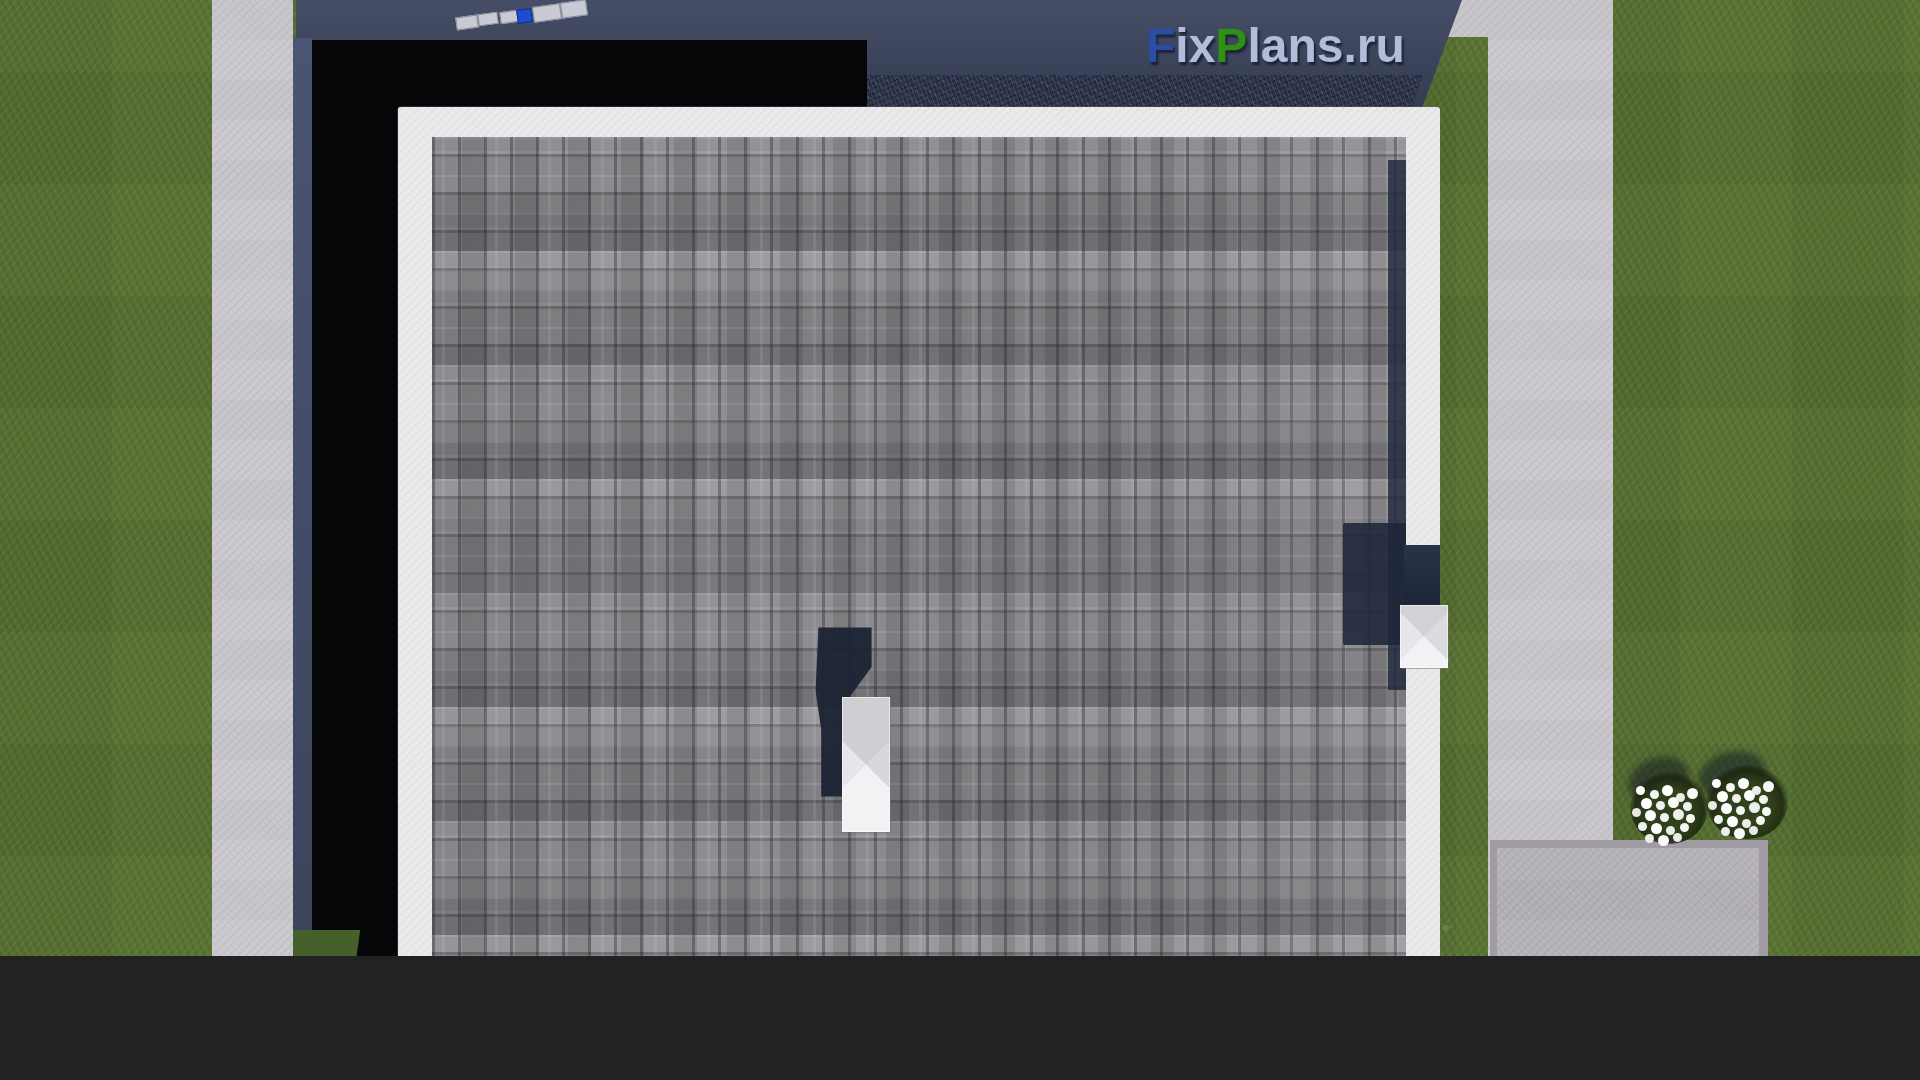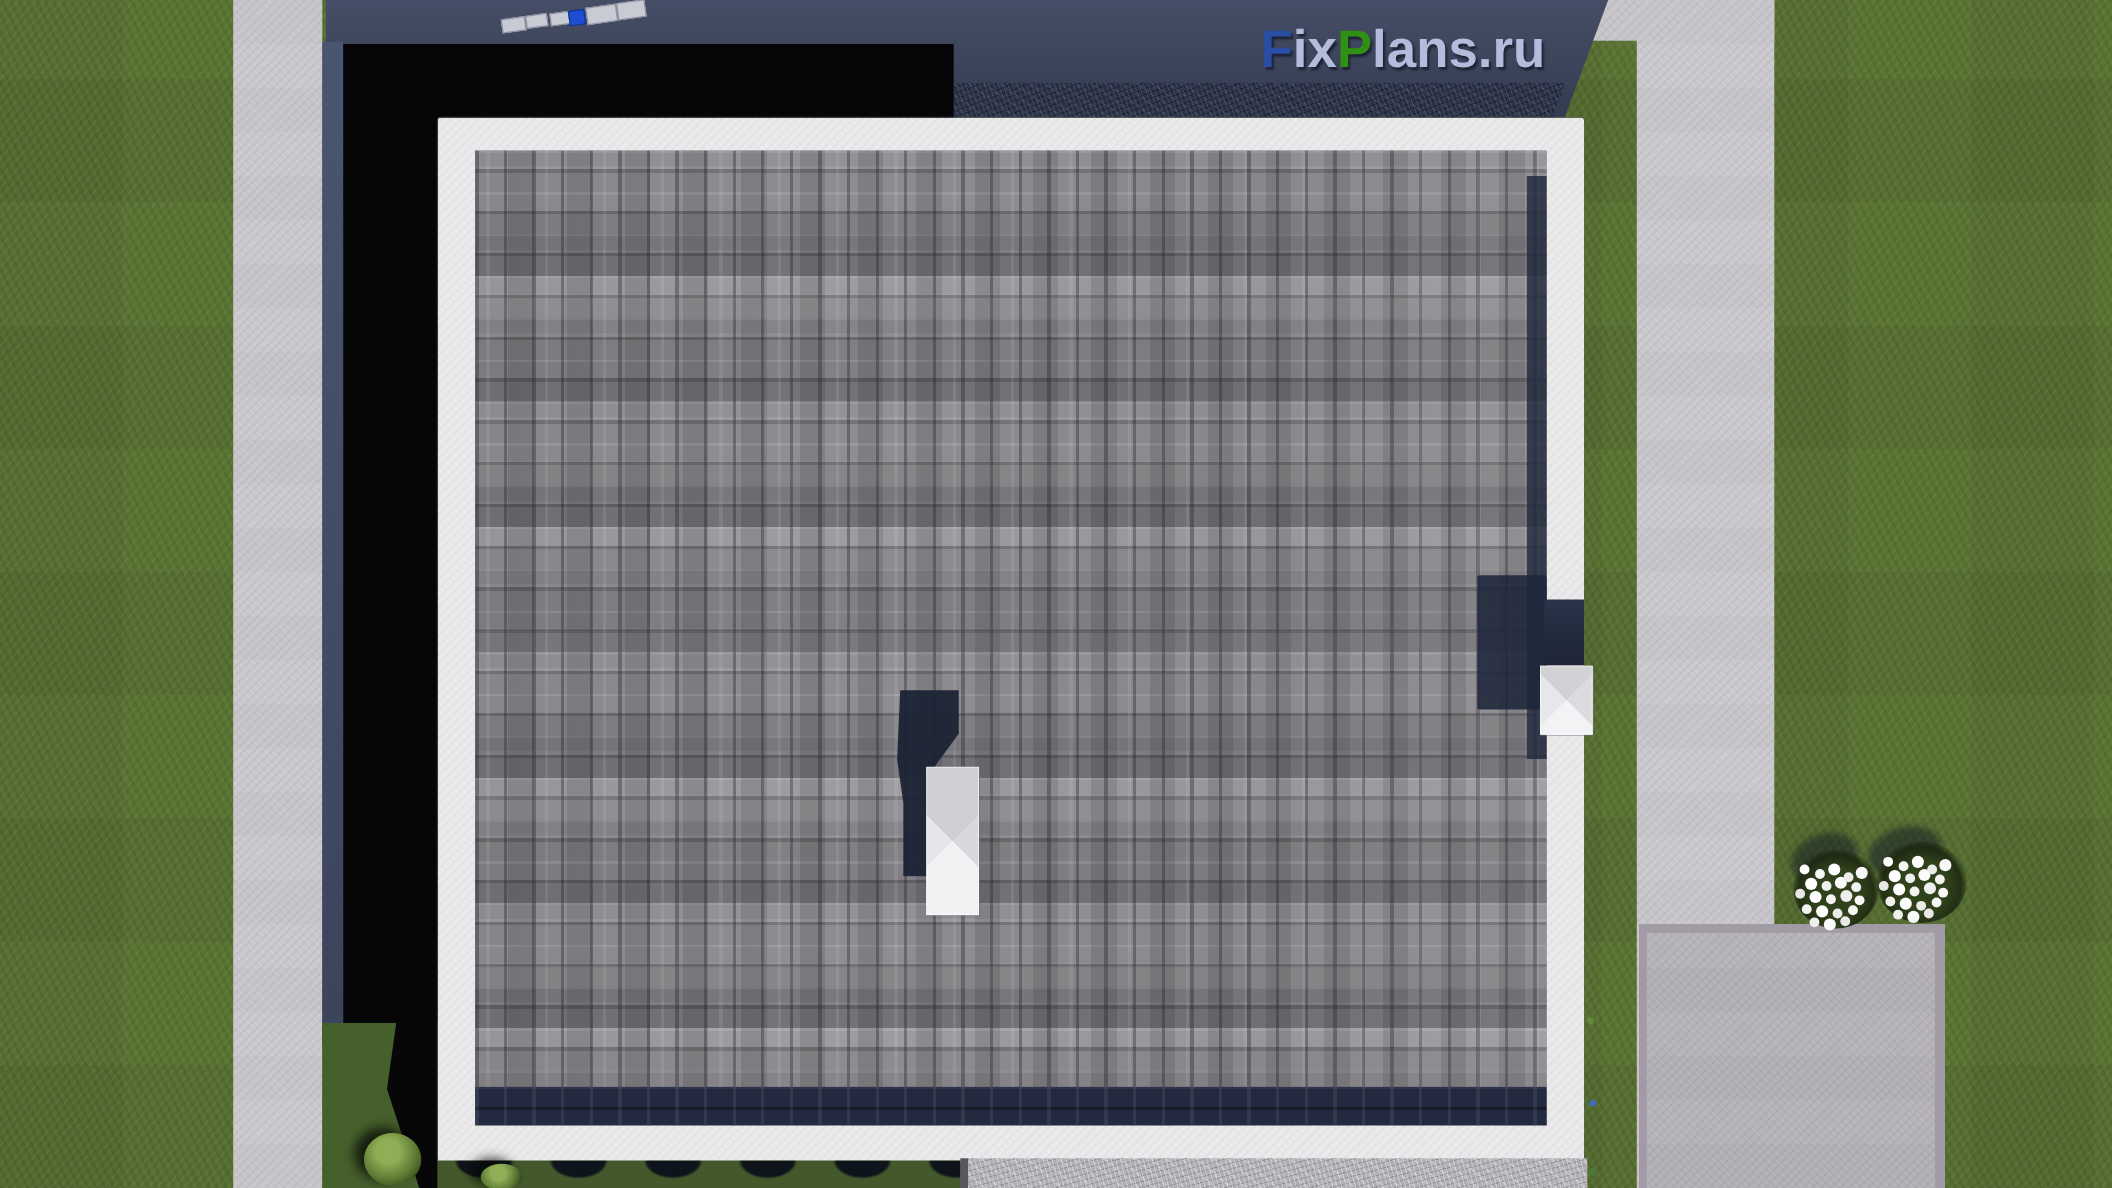--- a/index.html
+++ b/index.html
@@ -1,16 +1,16 @@
 <!DOCTYPE html>
 <html style="--grass: #5a7434; --path: #cbc9cd; --pad: #b5b3b7; --pad_border: #a19ba5; --roof_border: #e9e9eb; --shingle_light: #a5a3a7; --shingle_mid: #8f8d91; --shingle_dark: #7c7a7e; --shadow_black: #060608; --shadow_navy_dark: #343c52; --shadow_navy_light: #454e66; --chimney: #e8e8ec; --flower_white: #ffffff; --solar_blue: #1d4ed2;"><head>
 <meta charset="utf-8">
 <style>
   html,body{margin:0;padding:0;background:#222;}
-  #canvas{position:relative;width:1920px;height:1080px;overflow:hidden;
+  #canvas{position:relative;width:1920px;height:956px;overflow:hidden;
           font-family:"Liberation Sans",sans-serif;background:var(--grass,#5a7434);}
   .abs{position:absolute;}
 
   
   .grass{
     background-color:var(--grass,#5a7434);
     background-image:
       repeating-linear-gradient(63deg, rgba(22,32,8,.09) 0 3px, transparent 3px 7px),
       repeating-linear-gradient(-48deg, rgba(236,246,200,.05) 0 2px, transparent 2px 6px),
       repeating-linear-gradient(0deg, rgba(0,0,0,.05) 0 112px, transparent 112px 224px),

